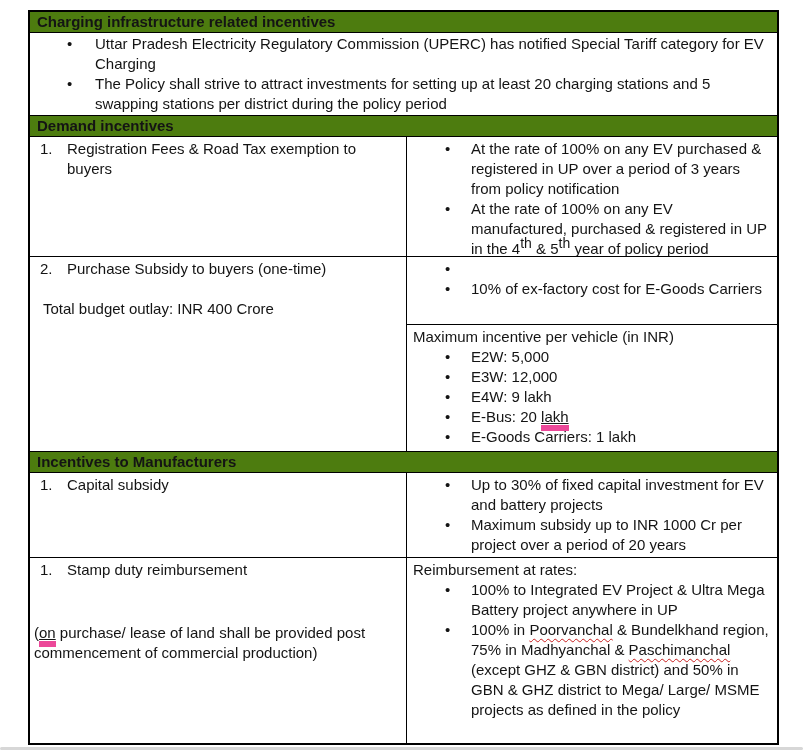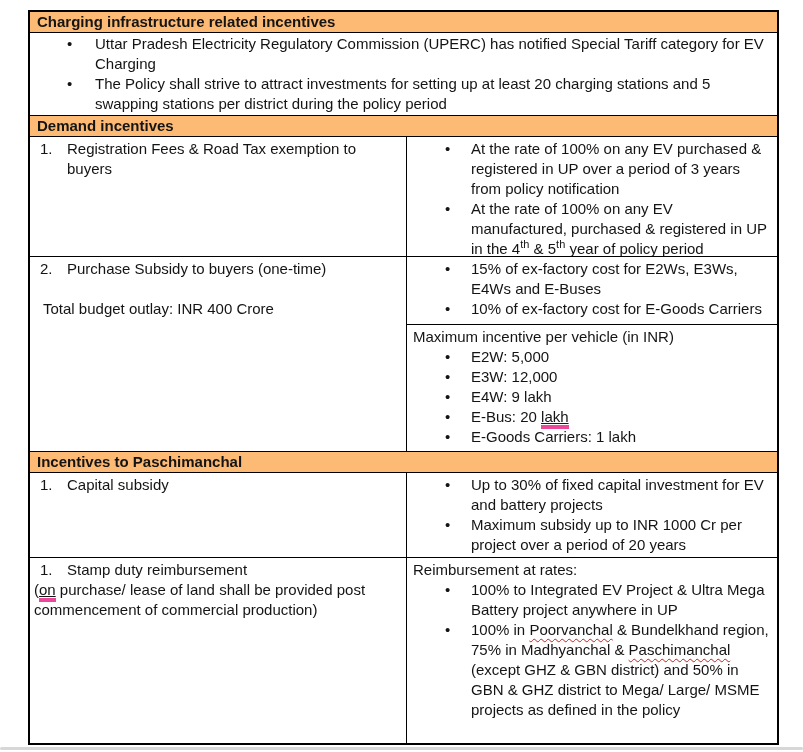--- a/index.html
+++ b/index.html
@@ -23,21 +23,21 @@
     top: 10px;
     width: 751px;
     height: 735px;
     border: 2px solid #000;
     box-sizing: border-box;
     background: #fff;
   }
   .sec-header {
     height: 21px;
     box-sizing: border-box;
-    background: #fdba74;
+    background: #4d7c0f;
     border-bottom: 1px solid #000;
     font-weight: bold;
     padding-left: 7px;
     line-height: 20px;
     overflow: hidden;
     white-space: nowrap;
   }
   .cell-full {
     height: 83px;
     box-sizing: border-box;
@@ -89,35 +89,35 @@
   .b-top .txt { flex: 1; padding-right: 2px; }
   
   .rb { display: flex; padding-left: 38px; }
   .rb .dot { width: 26px; flex: none; }
   .rb .txt { flex: 1; padding-right: 5px; }
   
   .numline { display: flex; padding-left: 10px; }
   .numline .num { width: 27px; flex: none; }
   .numline .txt { flex: 1; padding-right: 10px; }
   .budget { margin-top: 20px; padding-left: 13px; padding-right: 8px; }
-  .note { padding-left: 4px; padding-right: 6px; }
+  .note { padding-left: 4px; padding-right: 6px; margin-top: 43px; }
   .flush { padding-left: 6px; }
-  sup { font-size: 11px; line-height: 0; }
+  sup { font-size: 14px; line-height: 0; }
   
   .sp {
     text-decoration-line: underline;
     text-decoration-style: wavy;
     text-decoration-color: #c81e1e;
     text-decoration-thickness: 1px;
     text-underline-offset: 3px;
   }
   
   .gr {
     text-decoration: underline;
-    border-bottom: 4px solid #ec4899;
+    border-bottom: 6px solid #ec4899;
   }
   .page-edge {
     position: absolute;
     left: 0;
     top: 747px;
     width: 803px;
     height: 3px;
     background: #d7d7d7;
     border-radius: 3px;
   }
@@ -170,21 +170,20 @@
       <div class="numline">
         <span class="num">2.</span>
         <span class="txt">Purchase Subsidy to buyers (one-time)</span>
       </div>
       <div class="budget">Total budget outlay: INR 400 Crore</div>
     </div>
     <div class="right right-split">
       <div class="sub1">
         <div class="rb">
           <span class="dot">•</span>
-          <span class="txt">15% of ex-factory cost for E2Ws, E3Ws, E4Ws and E-Buses</span>
         </div>
         <div class="rb">
           <span class="dot">•</span>
           <span class="txt">10% of ex-factory cost for E-Goods Carriers</span>
         </div>
       </div>
       <div class="sub2">
         <div class="flush">Maximum incentive per vehicle (in INR)</div>
         <div class="rb">
           <span class="dot">•</span>
@@ -204,21 +203,21 @@
         </div>
         <div class="rb">
           <span class="dot">•</span>
           <span class="txt">E-Goods Carriers: 1 lakh</span>
         </div>
       </div>
     </div>
   </div>
 
   <div class="sec-header">
-    <span>Incentives to Paschimanchal</span>
+    <span>Incentives to Manufacturers</span>
   </div>
 
   <div class="row r3">
     <div class="left">
       <div class="numline">
         <span class="num">1.</span>
         <span class="txt">Capital subsidy</span>
       </div>
     </div>
     <div class="right">

